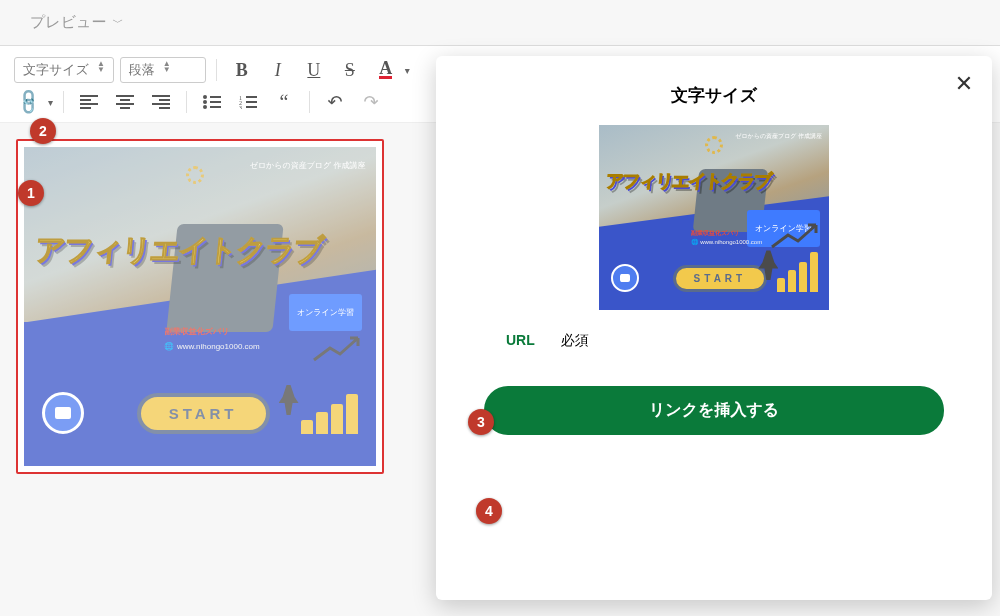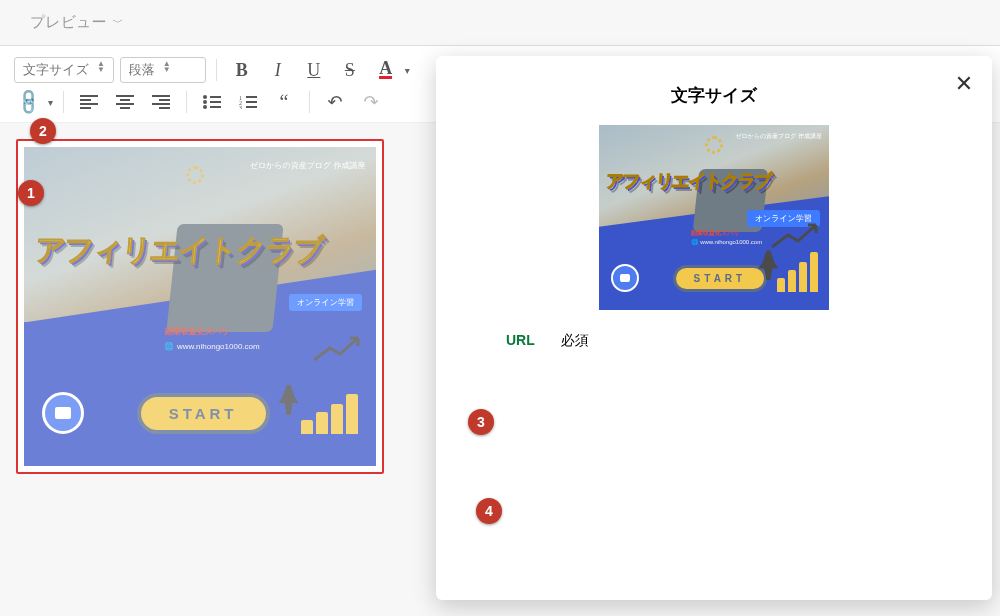--- a/index.html
+++ b/index.html
@@ -158,21 +158,21 @@
     color:#f5d94a;
     -webkit-text-stroke: 1px #a97d00;
     text-shadow: 2px 2px 0 #4b4bd4, 4px 4px 0 rgba(0,0,0,.3);
     font-family: "Arial Black", sans-serif;
     letter-spacing:-2px;
     transform: skewX(-6deg);
   }
   .banner .chip {
     position:absolute; right:4%; top:46%;
     background:#3f7bff; color:#fff; font-size:8px;
-    padding:3px 8px; border-radius:3px;
+    padding:13px 8px; border-radius:3px;
   }
   .banner .redline1 {
     position:absolute; left:40%; top:56%;
     font-size:8px; color:#e74c3c; font-weight:700;
   }
   .banner .redline2 {
     position:absolute; left:40%; top:61%;
     font-size:8px; color:#efefef;
   }
   .banner .startbtn {
@@ -466,18 +466,21 @@
           <span></span>
         </div>
     </div>
   </div>
 
   <div class="field-label">
     <span class="url">URL</span>
     <span class="req">必須</span>
   </div>
 
+  <button class="insert-btn">
+    <span>リンクを挿入する</span>
+  </button>
 </div>
 
 <div class="badge" style="left:18px;  top:180px;">1</div>
 <div class="badge" style="left:30px;  top:118px;">2</div>
 <div class="badge" style="left:468px; top:409px;">3</div>
 <div class="badge" style="left:476px; top:498px;">4</div>
 
 </body></html>

